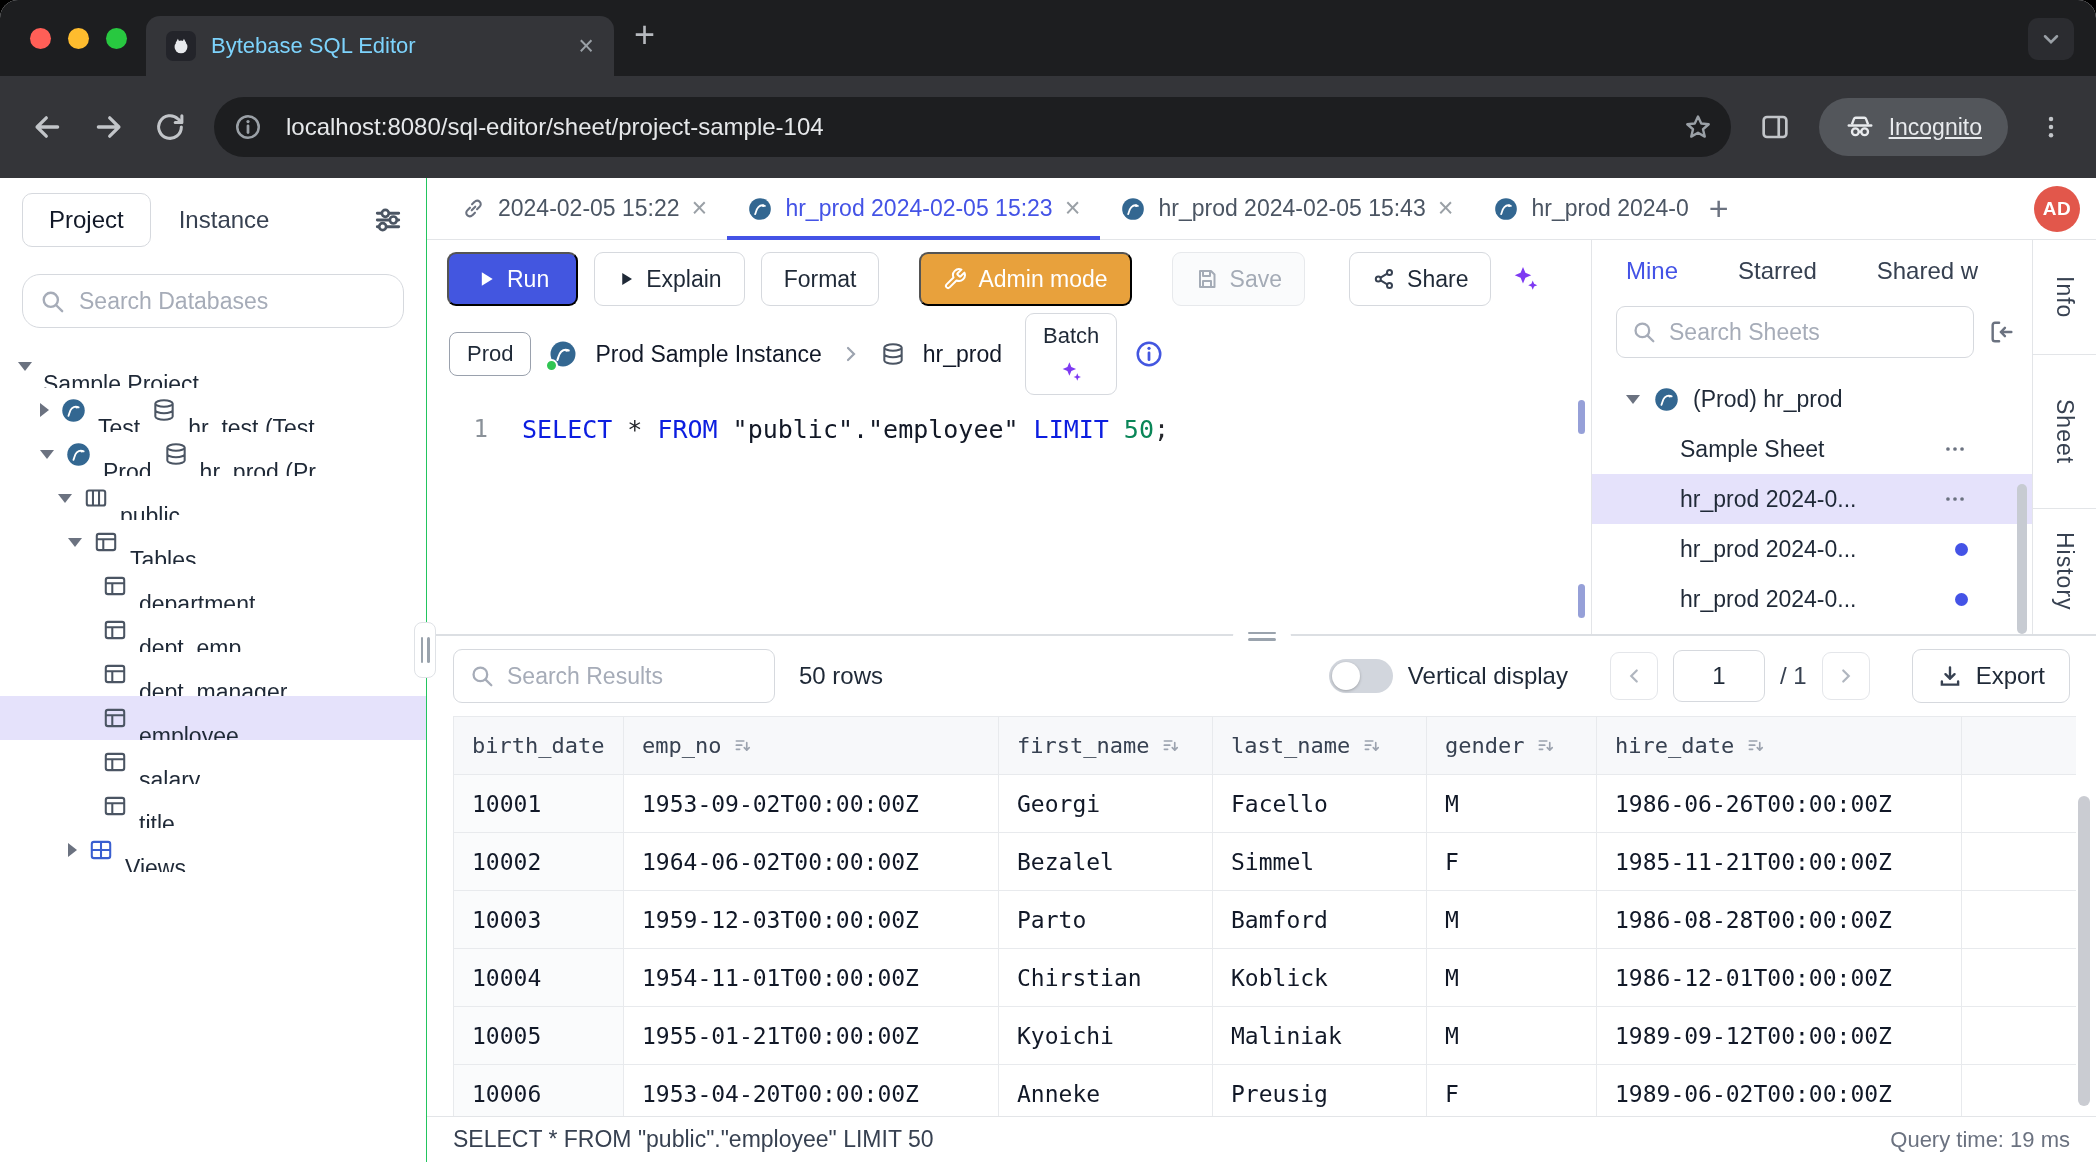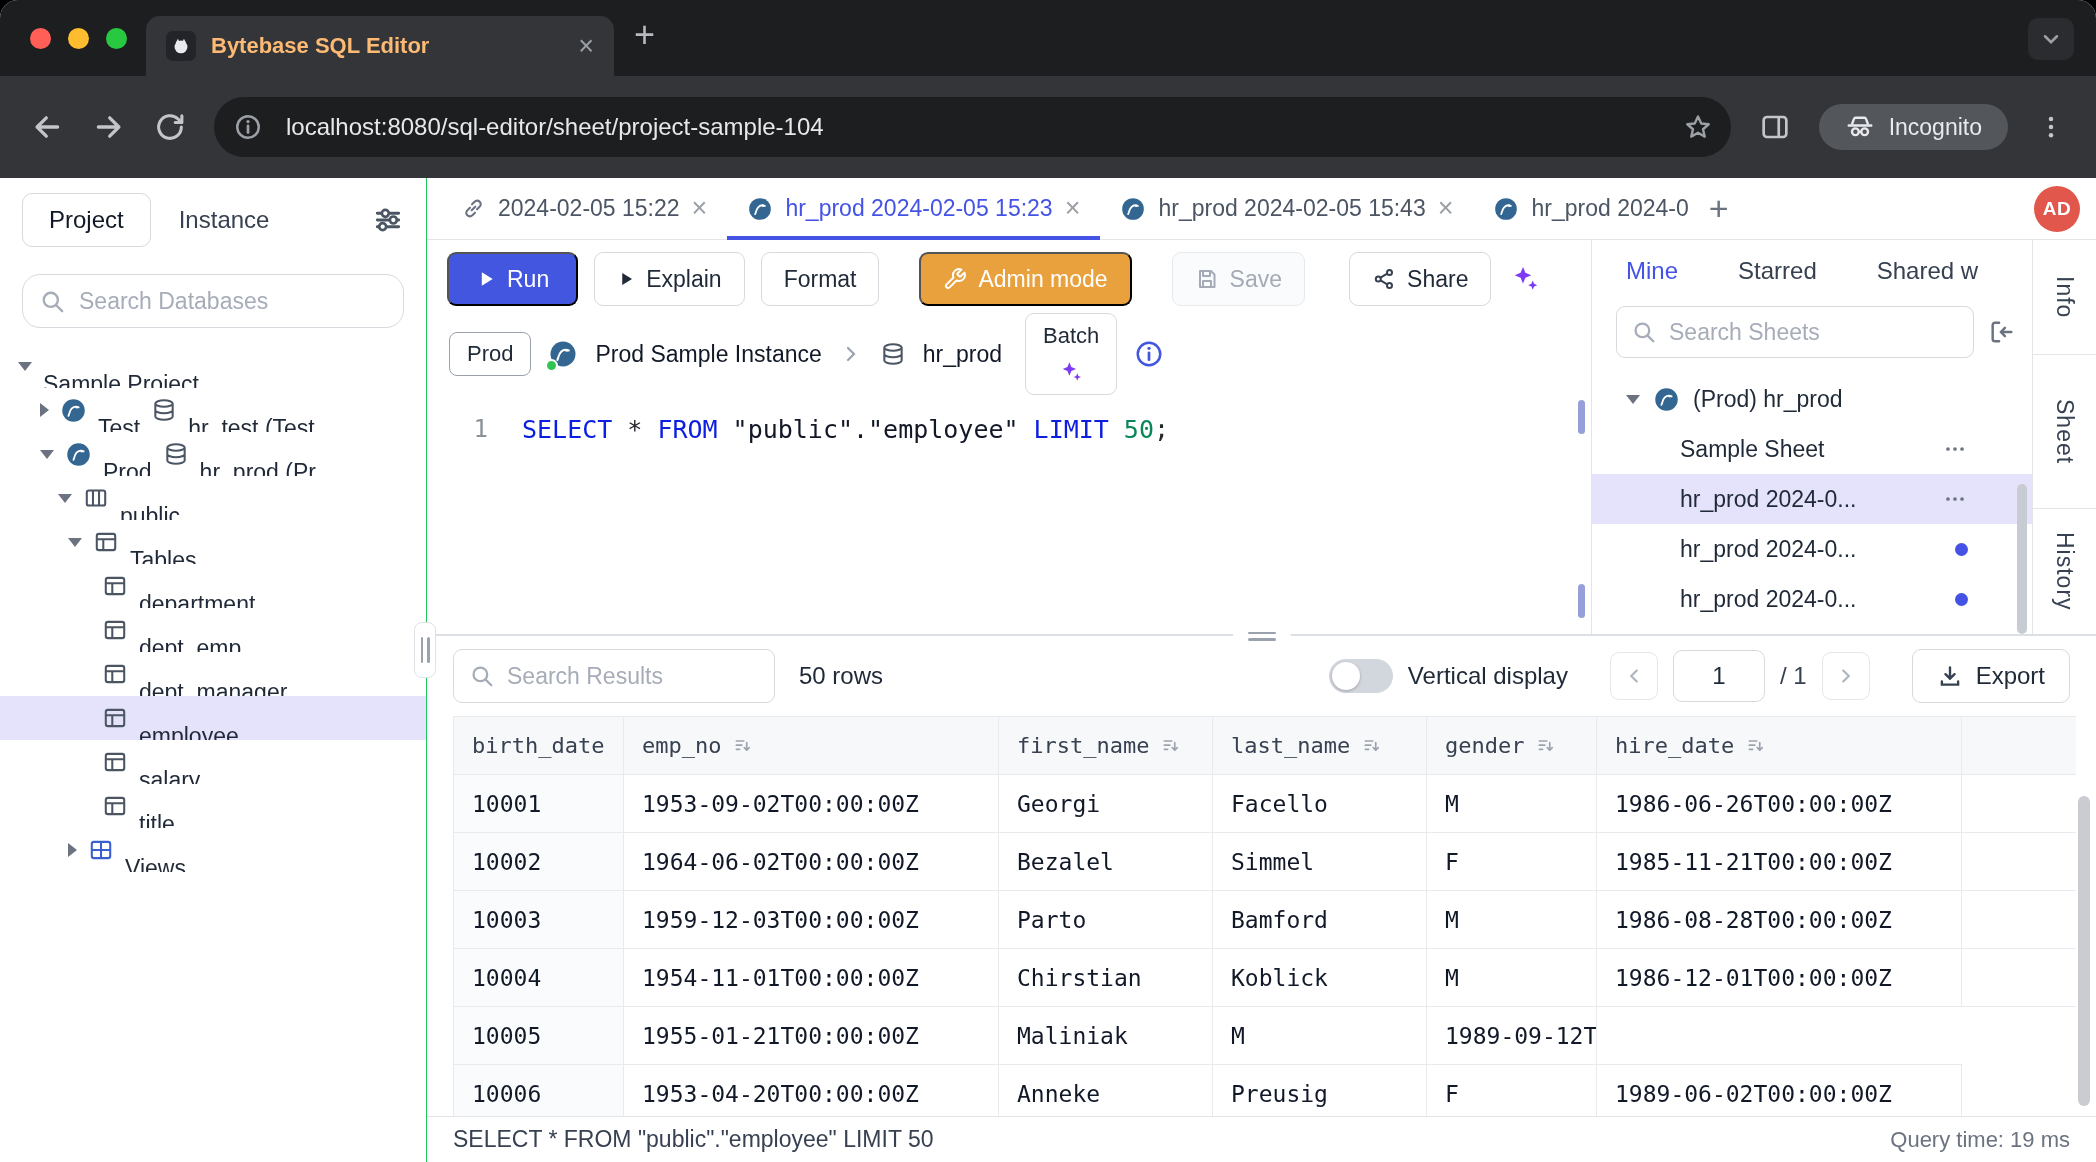--- a/index.html
+++ b/index.html
@@ -8,33 +8,33 @@
   .window { width:2096px; height:1162px; border-radius:18px 18px 0 0; overflow:hidden; background:#fff; display:flex; flex-direction:column; }
   svg { display:block; }
 
   
   .tabstrip { height:76px; background:#1d1e20; display:flex; align-items:flex-end; position:relative; flex:none; }
   .traffic { position:absolute; left:30px; top:28px; display:flex; gap:17px; }
   .light { width:21px; height:21px; border-radius:50%; }
   .light.red { background:#ff5f57; } .light.yellow { background:#febc2e; } .light.green { background:#28c840; }
   .btab { width:468px; height:60px; background:#343539; border-radius:14px 14px 0 0; display:flex; align-items:center; gap:15px; padding:0 20px; margin-left:146px; }
   .favicon { width:30px; height:30px; border-radius:7px; background:#23242a; display:flex; align-items:center; justify-content:center; flex:none; }
-  .btab-title { color:#fdba74; font-size:22px; flex:1; white-space:nowrap; overflow:hidden;font-weight:bold; }
+  .btab-title { color:#7dd3fc; font-size:22px; flex:1; white-space:nowrap; overflow:hidden; }
   .x-icon { color:#9aa0a6; font-size:27px; line-height:1; }
   .x-icon::before { content:"×"; }
   .newtab-btn { color:#b6b9be; font-size:36px; padding:0 20px; align-self:center; margin-bottom:6px; }
   .newtab-btn::before { content:"+"; }
   .strip-chevron { position:absolute; right:22px; top:18px; width:46px; height:42px; border-radius:10px; background:#2b2c30; display:flex; align-items:center; justify-content:center; }
 
   .navbar { height:102px; background:#343539; display:flex; align-items:center; padding:0 30px; gap:28px; flex:none; }
   .nav-ic { flex:none; }
   .omnibox { flex:1; height:60px; border-radius:30px; background:#1d1e20; display:flex; align-items:center; gap:16px; padding:0 18px 0 12px; min-width:0; }
   .omni-info { width:44px; height:44px; border-radius:50%; display:flex; align-items:center; justify-content:center; flex:none; }
   .url-text { flex:1; color:#e6e8ea; font-size:24px; white-space:nowrap; overflow:hidden; }
-  .incog-chip { height:46px; border-radius:29px; background:#53565b; display:flex; align-items:center; gap:14px; padding:0 26px; color:#e8eaed; font-size:23px; font-weight:500; flex:none; }
+  .incog-chip { height:58px; border-radius:29px; background:#53565b; display:flex; align-items:center; gap:14px; padding:0 26px; color:#e8eaed; font-size:23px; font-weight:500; flex:none;text-decoration:underline; }
 
   
   .app { height:984px; display:flex; position:relative; background:#fff; flex:none; }
 
   
   .sidebar { width:427px; flex:none; border-right:1px solid #22c55e; display:flex; flex-direction:column; overflow:hidden; }
   .sb-header { height:84px; display:flex; align-items:center; padding:0 22px; gap:28px; flex:none; }
   .seg-active { border:1.5px solid #d6d9de; border-radius:10px; padding:12px 26px; font-size:24px; color:#111827; font-weight:500; background:#fff; }
   .seg-plain { font-size:24px; color:#374151; }
   .sb-filter { margin-left:auto; }
@@ -695,20 +695,21 @@
               <div class="td">1954-11-01T00:00:00Z</div>
               <div class="td">Chirstian</div>
               <div class="td">Koblick</div>
               <div class="td">M</div>
               <div class="td">1986-12-01T00:00:00Z</div>
               <div class="td filler"></div>
             </div>
             <div class="tr">
               <div class="td c0">10005</div>
               <div class="td">1955-01-21T00:00:00Z</div>
+              <div class="td">Kyoichi</div>
               <div class="td">Maliniak</div>
               <div class="td">M</div>
               <div class="td">1989-09-12T00:00:00Z</div>
               <div class="td filler"></div>
             </div>
             <div class="tr">
               <div class="td c0">10006</div>
               <div class="td">1953-04-20T00:00:00Z</div>
               <div class="td">Anneke</div>
               <div class="td">Preusig</div>

